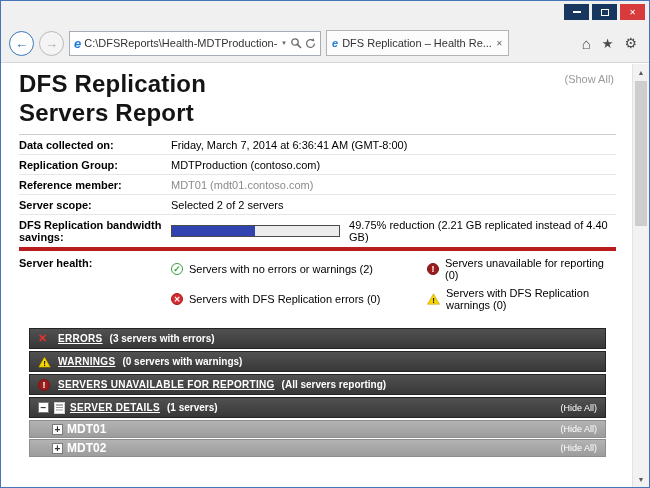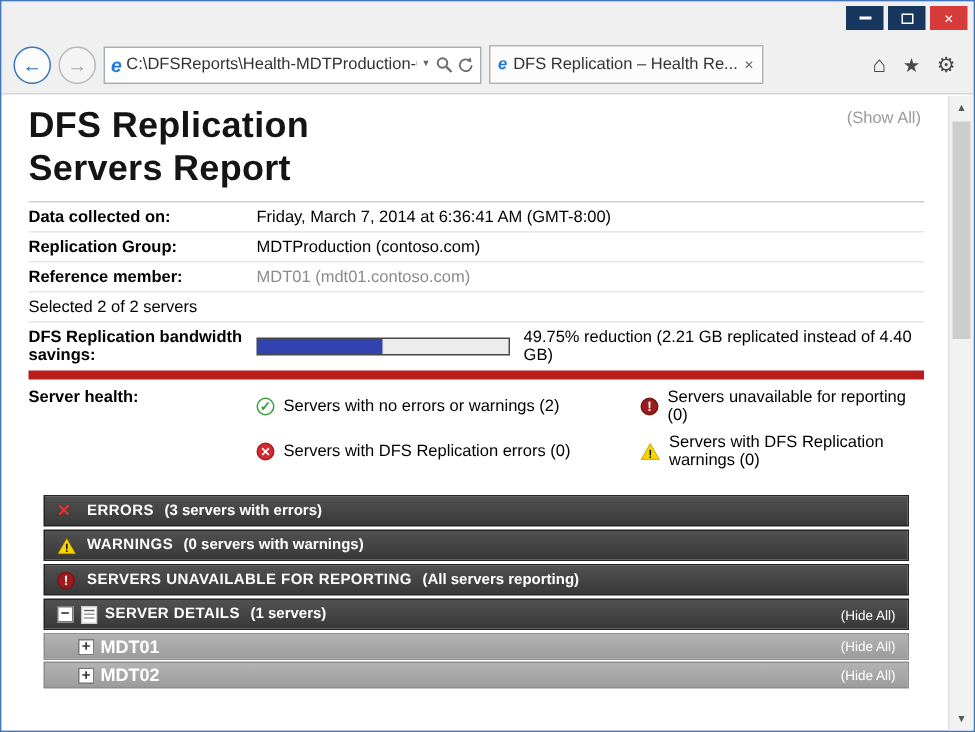--- a/index.html
+++ b/index.html
@@ -46,41 +46,41 @@
   .report-header { position:relative; }
   .report-title { font-size:24px; font-weight:bold; color:#141414; line-height:29px; letter-spacing:0.2px; }
   .show-all { position:absolute; top:4px; right:2px; font-size:11px; color:#9a9a9a; cursor:pointer; }
 
   .info-table { margin-top:7px; border-top:1px solid #cfcfcf; font-size:11px; }
   .info-row { display:flex; padding:4px 0 3px 0; border-bottom:1px solid #e6e6e6; }
   .info-label { flex:0 0 152px; font-weight:bold; color:#000; }
   .info-value { color:#000; }
   .value-muted { color:#8b8b8b; }
 
-  .bw-row { display:flex; padding:4px 0; border-bottom:6px solid #b91c1c; align-items:center; }
+  .bw-row { display:flex; padding:4px 0; border-bottom:4px solid #b91c1c; align-items:center; }
   .bw-value { display:flex; align-items:center; gap:9px; }
   .progress { width:178px; height:12px; border:1px solid #4a4a4a; background:#ececec; }
   .progress-fill { height:100%; background:#3143ae; }
   .bw-caption { font-size:11px; color:#000; }
 
   .health-row { display:flex; padding:6px 0 4px 0; }
   .health-grid { display:grid; grid-template-columns:256px auto; row-gap:6px; font-size:11px; }
   .health-item { display:flex; align-items:center; gap:6px; }
 
   .icon-circle { width:12px; height:12px; border-radius:50%; display:inline-flex; align-items:center; justify-content:center; font-weight:bold; flex:0 0 auto; }
   .green-check { background:#fff; border:1px solid #3a9e3f; color:#3a9e3f; font-size:9px; }
   .red-x { background:#d django52b30; }
   .red-x { background:#d52b30; color:#fff; font-size:8px; border:1px solid #a81b1b; }
   .dark-ex { background:#9b1c1c; color:#fff; font-size:9px; border:1px solid #7c1414; }
 
   
   .sections { margin:13px 10px 0 10px; }
   .section-bar { height:21px; background:linear-gradient(#515151,#383838); border:1px solid #242424; display:flex; align-items:center; padding:0 8px; margin-bottom:2px; color:#fff; cursor:pointer; }
   .section-icon { width:20px; display:flex; align-items:center; flex:0 0 auto; }
-  .section-title { font-size:10px; font-weight:bold; letter-spacing:0.3px; }
+  .section-title { font-size:10px; font-weight:bold; letter-spacing:0.3px;text-decoration:underline; }
   .section-detail { font-size:10px; font-weight:bold; margin-left:7px; }
   .section-action { margin-left:auto; font-size:9px; color:#fff; cursor:pointer; }
 
   .bar-x { color:#e8312f; font-weight:bold; font-size:11px; }
   .expander { width:11px; height:11px; background:#fff; border:1px solid #7a7a7a; color:#333; font-size:10px; line-height:9px; text-align:center; font-weight:bold; flex:0 0 auto; cursor:pointer; }
 
   .server-row { height:18px; background:linear-gradient(#b3b3b3,#9c9c9c); border:1px solid #8e8e8e; display:flex; align-items:center; padding:0 8px 0 22px; margin-bottom:1px; color:#fff; cursor:pointer; }
   .server-name { font-size:12px; font-weight:bold; margin-left:4px; }
   .server-action { margin-left:auto; font-size:9px; color:#fff; cursor:pointer; }
   .details-bar .section-icon { width:auto; gap:5px; margin-right:5px; }
@@ -166,20 +166,21 @@
         </div>
         <div class="info-row">
           <div class="info-label">Replication Group:</div>
           <div class="info-value">MDTProduction (contoso.com)</div>
         </div>
         <div class="info-row">
           <div class="info-label">Reference member:</div>
           <div class="info-value value-muted">MDT01 (mdt01.contoso.com)</div>
         </div>
         <div class="info-row">
+          <div class="info-label">Server scope:</div>
           <div class="info-value">Selected 2 of 2 servers</div>
         </div>
 
         <div class="bw-row">
           <div class="info-label">DFS Replication bandwidth savings:</div>
           <div class="bw-value">
             <div class="progress">
               <div class="progress-fill" style="width: 49.75%; background: rgb(49, 67, 174);"></div>
             </div>
             <span class="bw-caption">49.75% reduction (2.21 GB replicated instead of 4.40 GB)</span>

